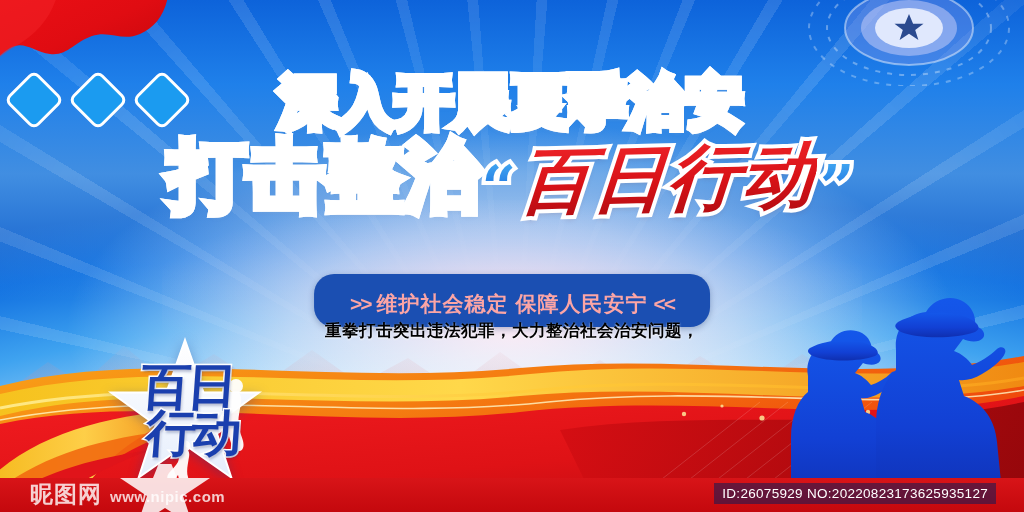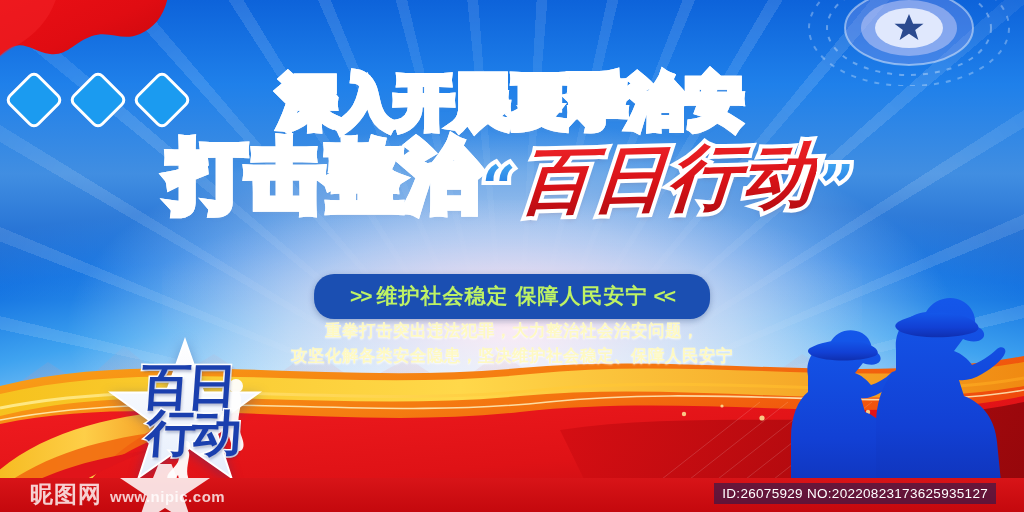--- a/index.html
+++ b/index.html
@@ -182,38 +182,38 @@
     color: transparent;
   }
 
   
   .sub-banner {
     position: absolute;
     left: 50%;
     top: 274px;
     transform: translateX(-50%);
     background: #1b4fb2;
-    color: #bef264;
+    color: #fca5a5;
     font-size: 21px;
     font-weight: bold;
     letter-spacing: 1px;
-    padding: 8px 30px 9px 30px;
+    padding: 16px 30px 9px 30px;
     border-radius: 20px;
     white-space: nowrap;
     box-shadow: 0 2px 6px rgba(10,40,100,.3);
   }
   .sub-banner .chev { letter-spacing: -2px; padding: 0 6px; }
 
   
   .body-text {
     position: absolute;
     left: 0; right: 0;
     top: 318px;
     text-align: center;
-    color: #fef9c3;
+    color: #000000;
     font-size: 16.5px;
     font-weight: bold;
     line-height: 1.5;
     letter-spacing: .5px;
     text-shadow: 0 1px 2px rgba(255,255,255,.9);
   }
 
   
   .emblem {
     position: absolute;
@@ -497,21 +497,20 @@
       </span>
     </div>
   </div>
 
   <div class="sub-banner">
     <span class="chev">&gt;&gt;</span><span>维护社会稳定  保障人民安宁</span><span class="chev">&lt;&lt;</span>
   </div>
 
   <div class="body-text">
     <div>重拳打击突出违法犯罪，大力整治社会治安问题，</div>
-    <div>攻坚化解各类安全隐患，坚决维护社会稳定、保障人民安宁</div>
   </div>
 
   <div class="officers">
     <svg viewBox="0 0 260 220" preserveAspectRatio="none">
       <defs>
         <linearGradient id="offG" x1="0" y1="0" x2="0" y2="1">
           <stop offset="0%" stop-color="#1457ea"></stop>
           <stop offset="60%" stop-color="#1240d4"></stop>
           <stop offset="100%" stop-color="#0f2fb0"></stop>
         </linearGradient>

